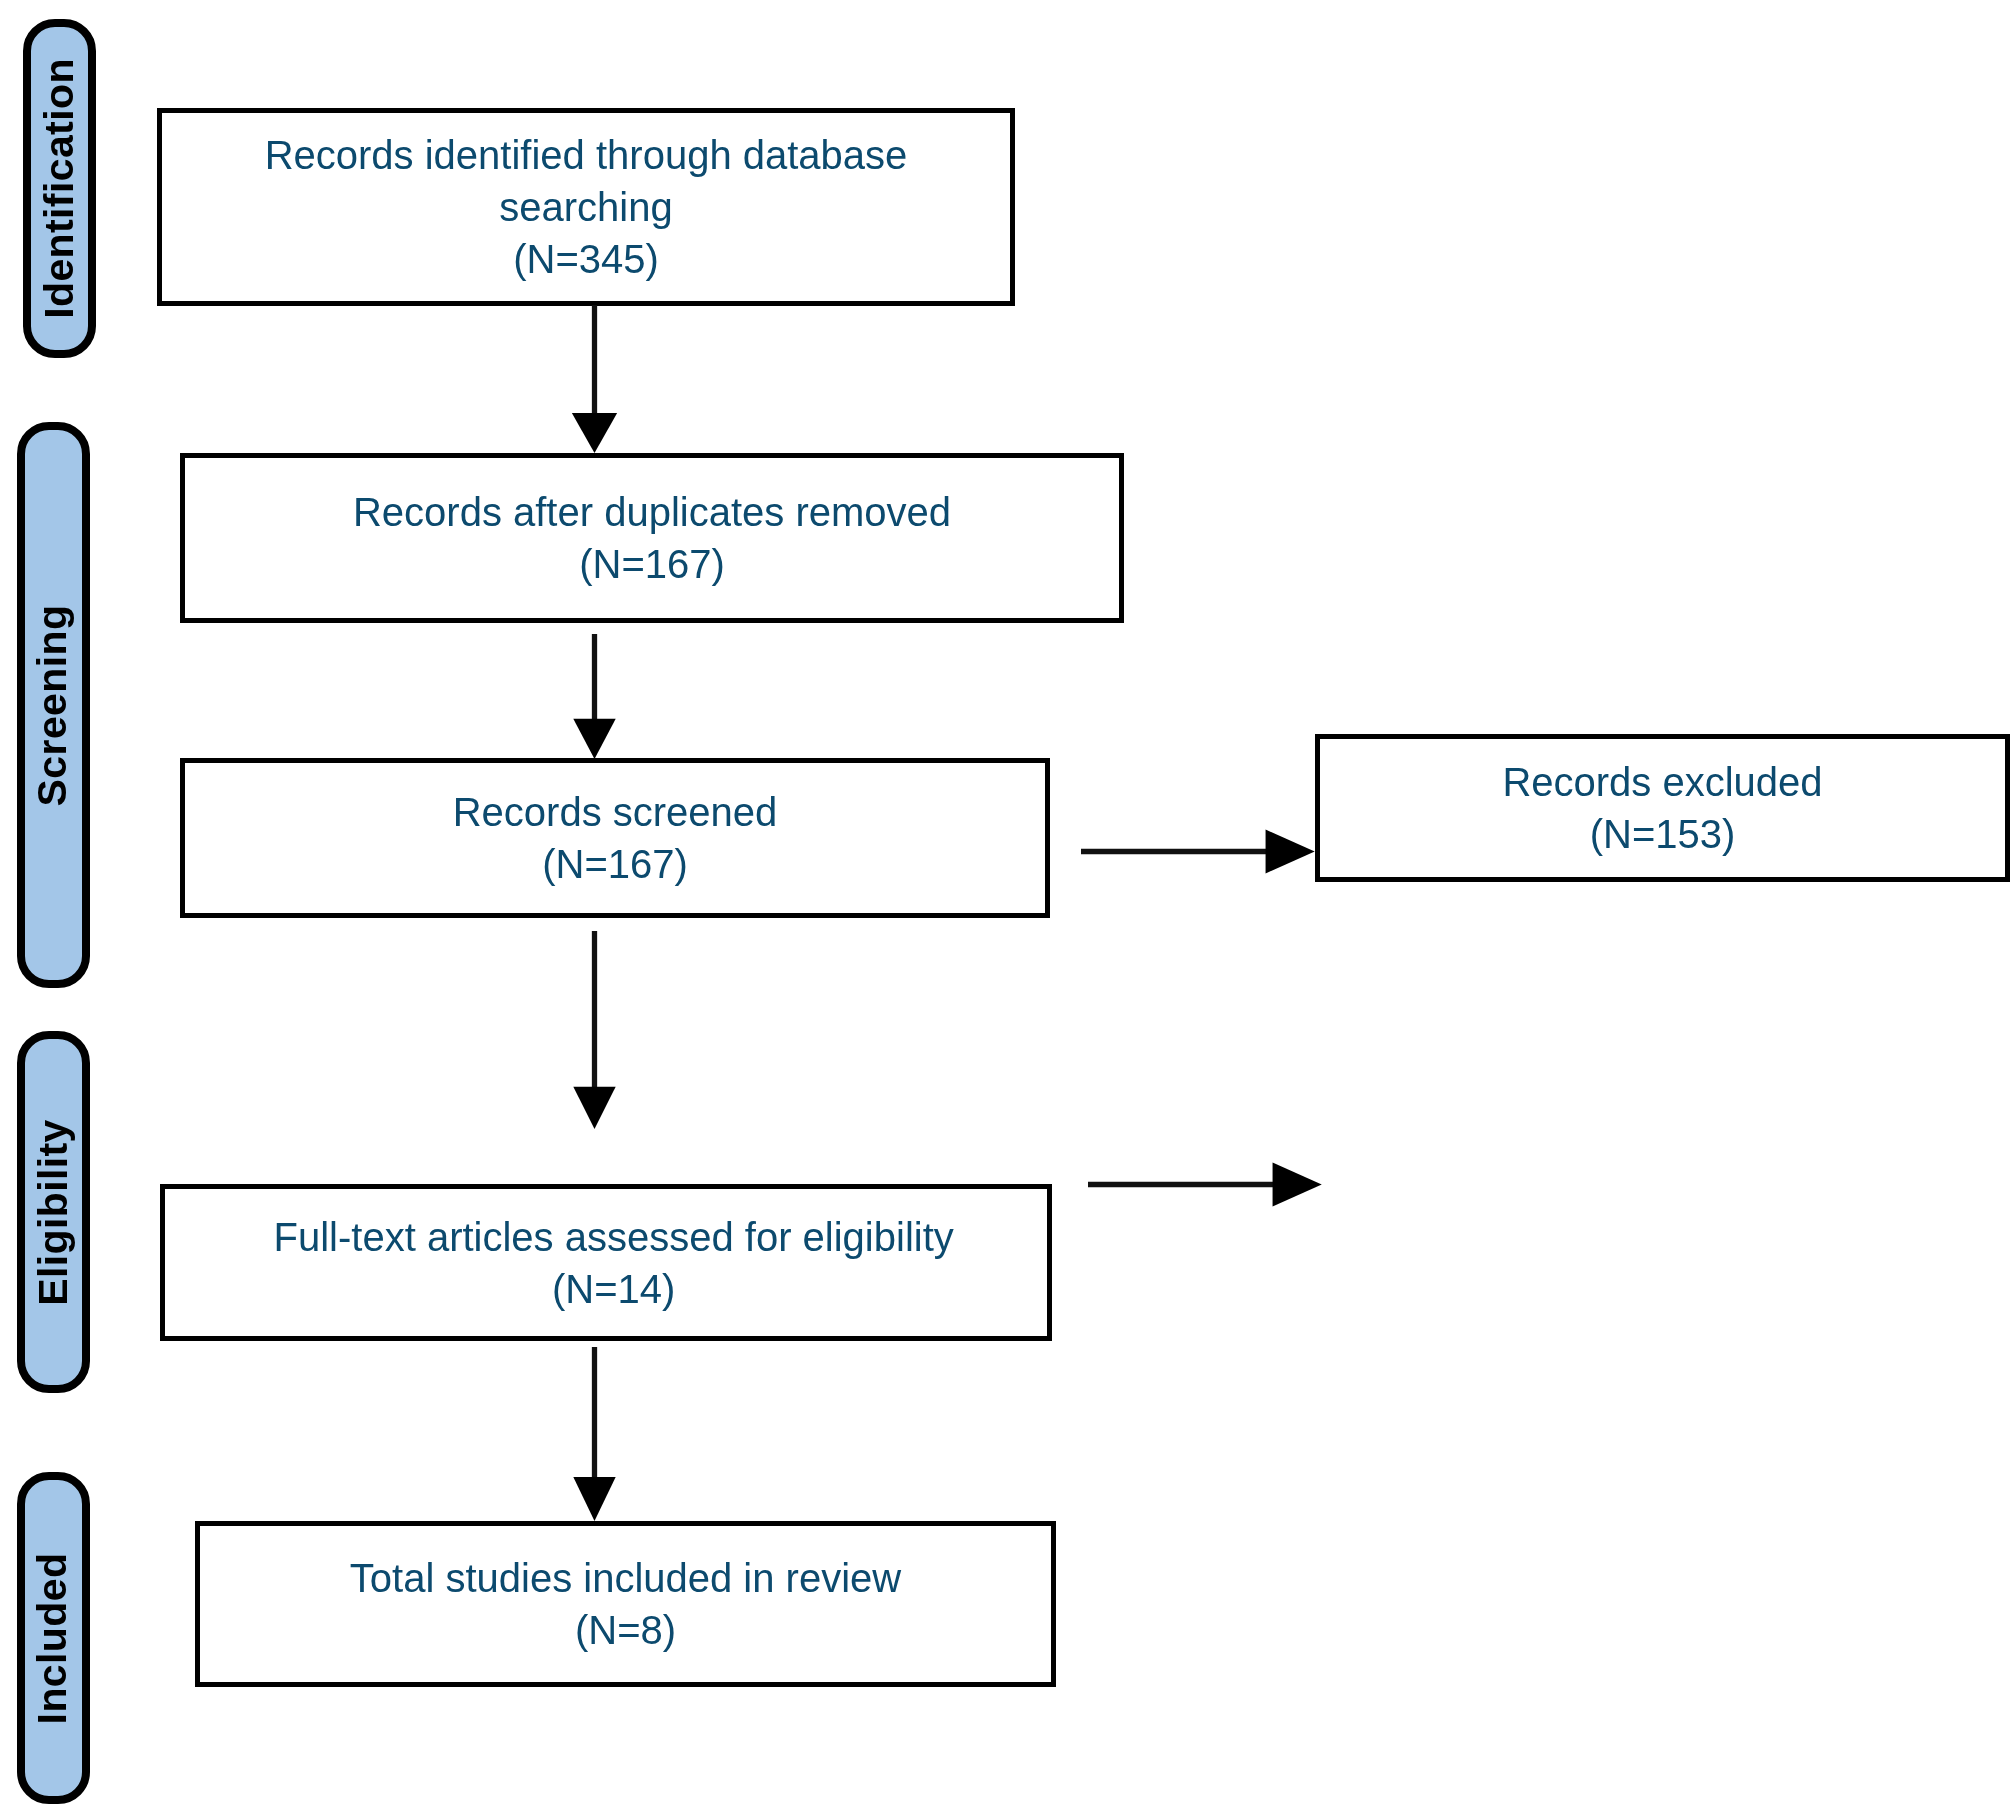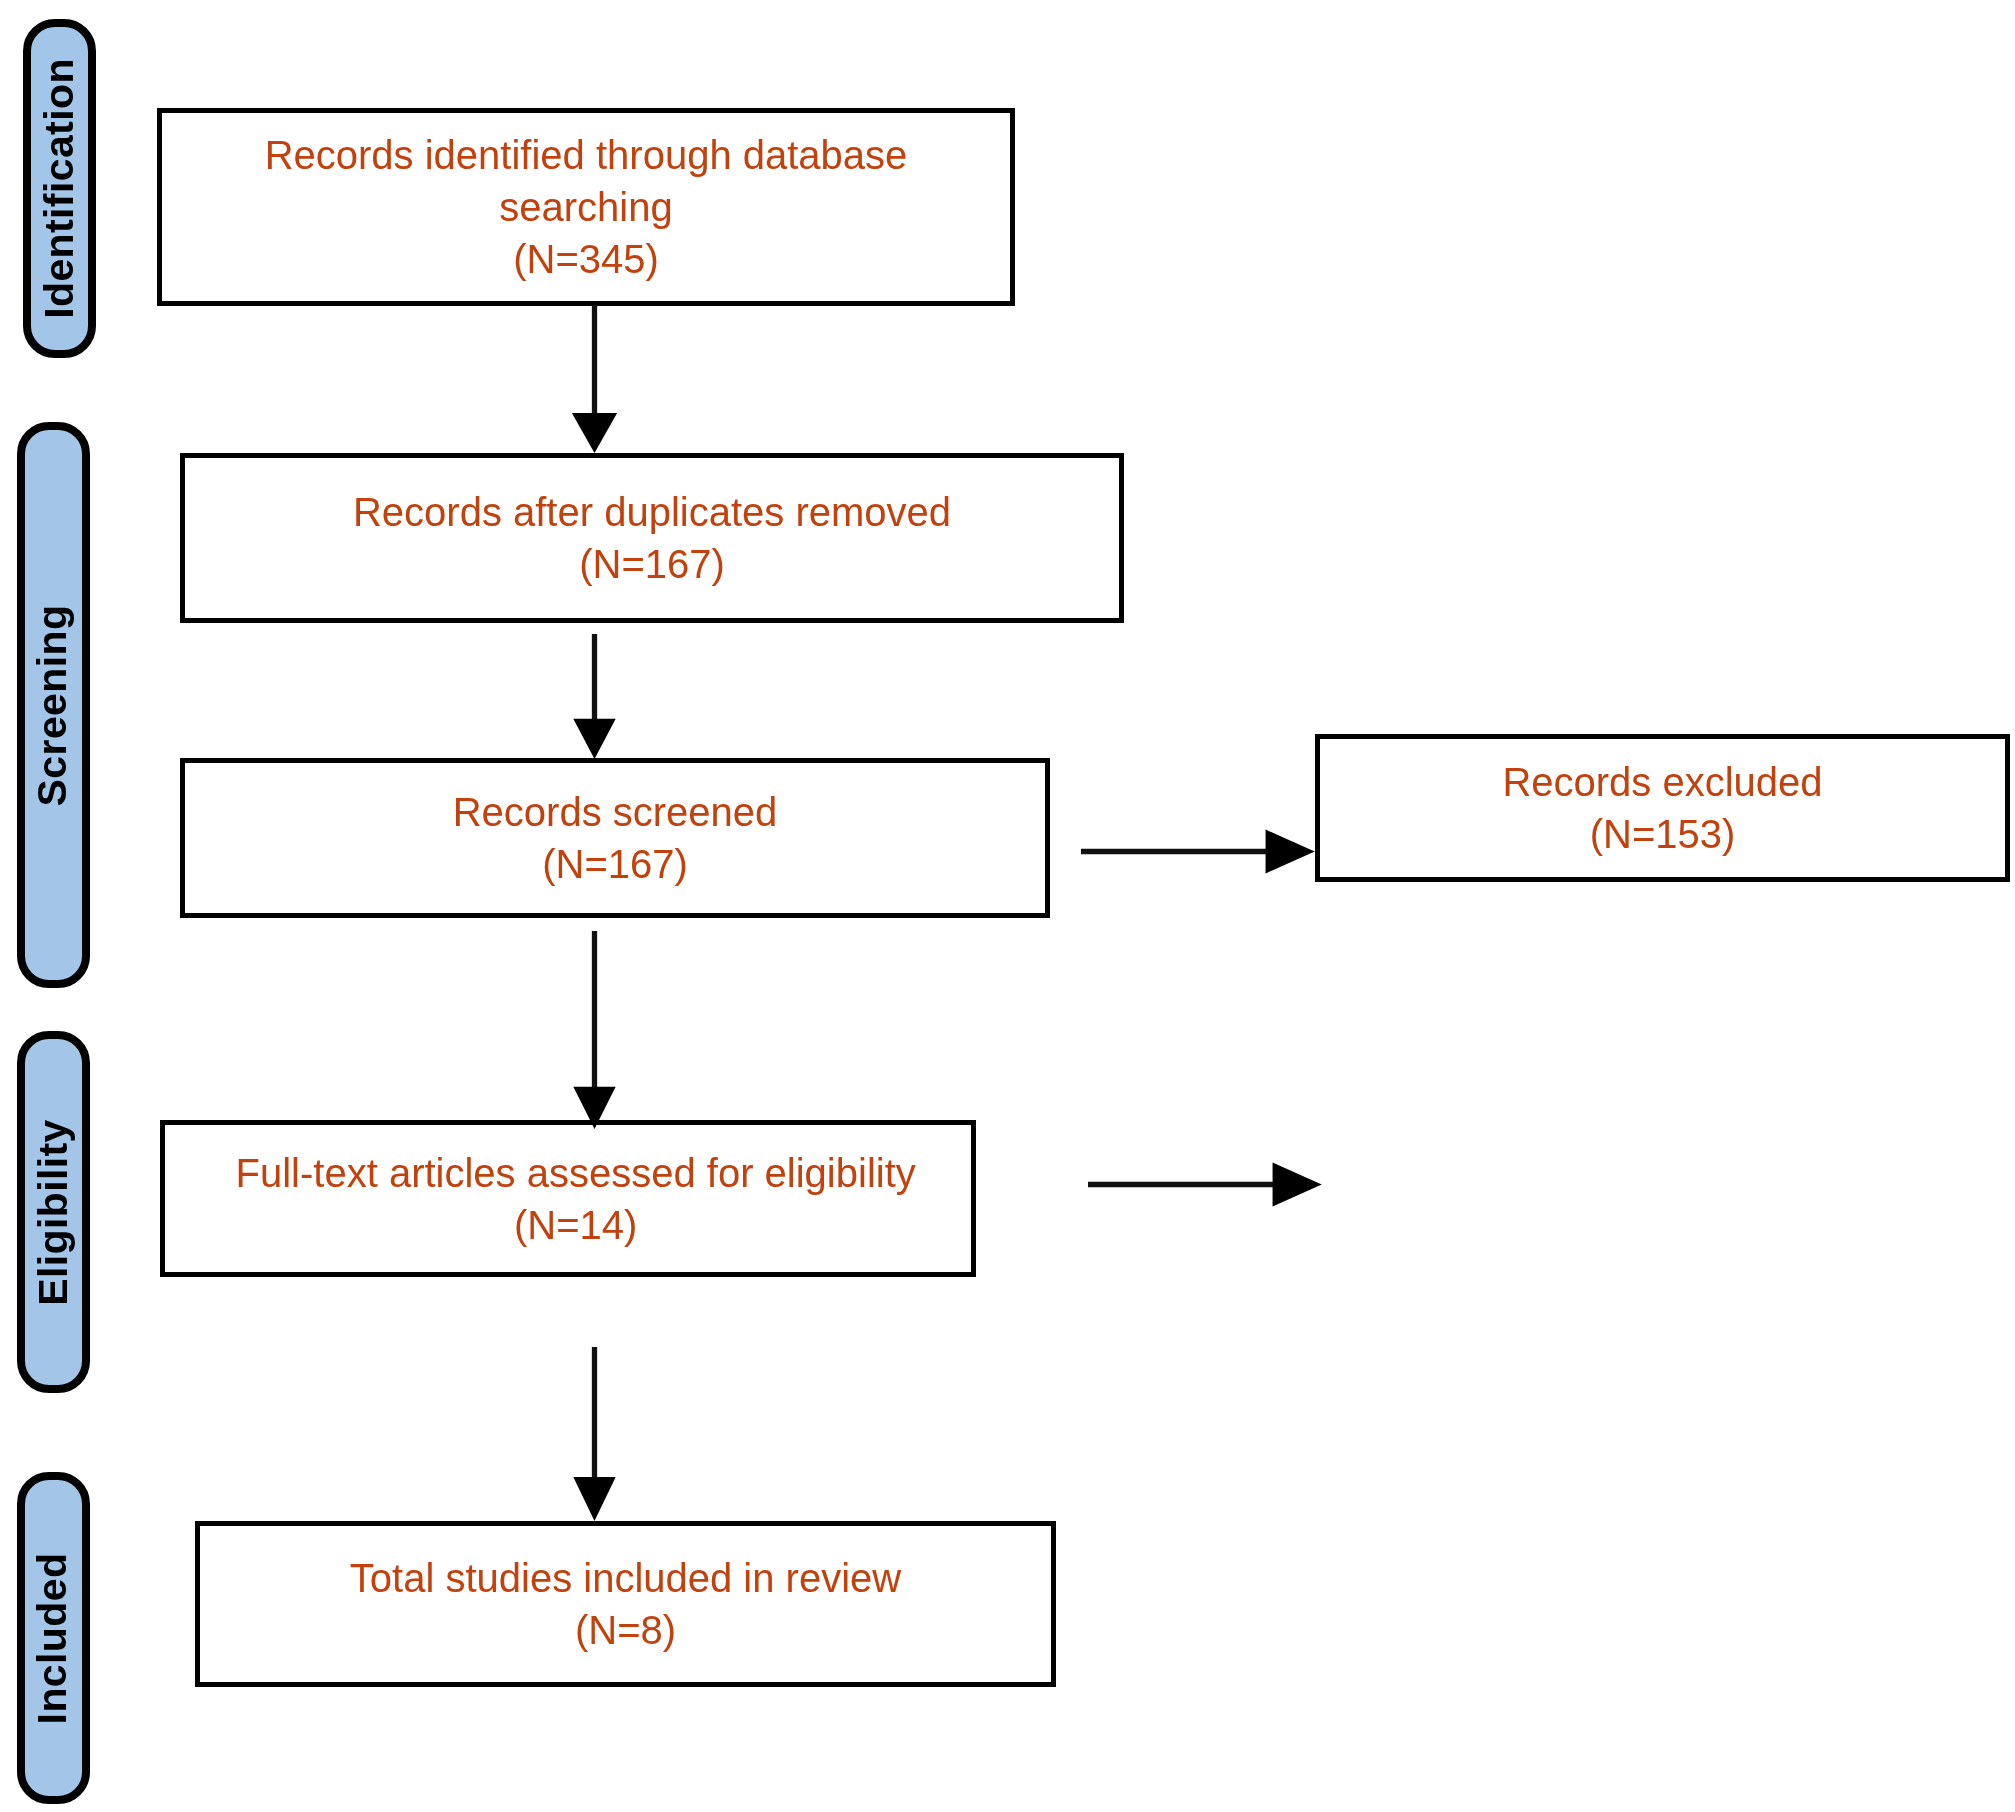--- a/index.html
+++ b/index.html
@@ -47,21 +47,21 @@
     box-sizing: border-box;
     display: flex;
     align-items: center;
     justify-content: center;
     text-align: center;
     padding: 6px 19.7px;
   }
   .flow-box .box-text {
     font-size: 40px;
     line-height: 1.30;
-    color: #c2410c;
+    color: #0c4a6e;
     white-space: pre-line;
   }
 
   
   .conn {
     position: absolute;
   }
   .conn svg {
     display: block;
     overflow: visible;
@@ -102,21 +102,21 @@
   <div class="flow-box" style="left:180px; top:758px; width:870px; height:160px;">
     <span class="box-text">Records screened
 (N=167)</span>
   </div>
 
   <div class="flow-box" style="left:1315px; top:734px; width:695px; height:148px;text-align:center;">
     <span class="box-text">Records excluded
 (N=153)</span>
   </div>
 
-  <div class="flow-box" style="left:160px; top:1120px; width:816px; height:157px;padding-left:35px;">
+  <div class="flow-box" style="left:160px; top:1184px; width:892px; height:157px;padding-left:35px;">
     <span class="box-text">Full-text articles assessed for eligibility
 (N=14)</span>
   </div>
 
 
   <div class="flow-box" style="left:178px; top:1521px; width:861px; height:166px;margin-left:17px;">
     <span class="box-text">Total studies included in review
 (N=8)</span>
   </div>
 

